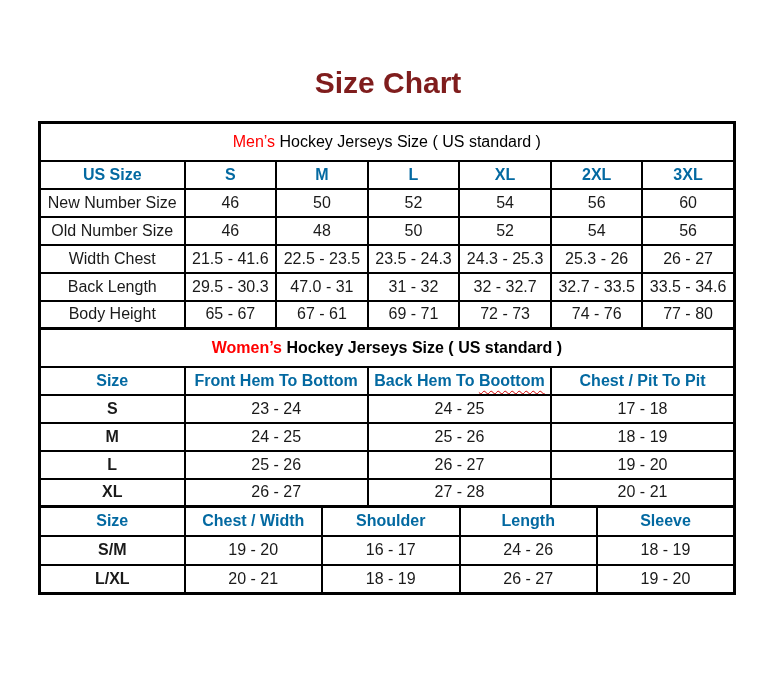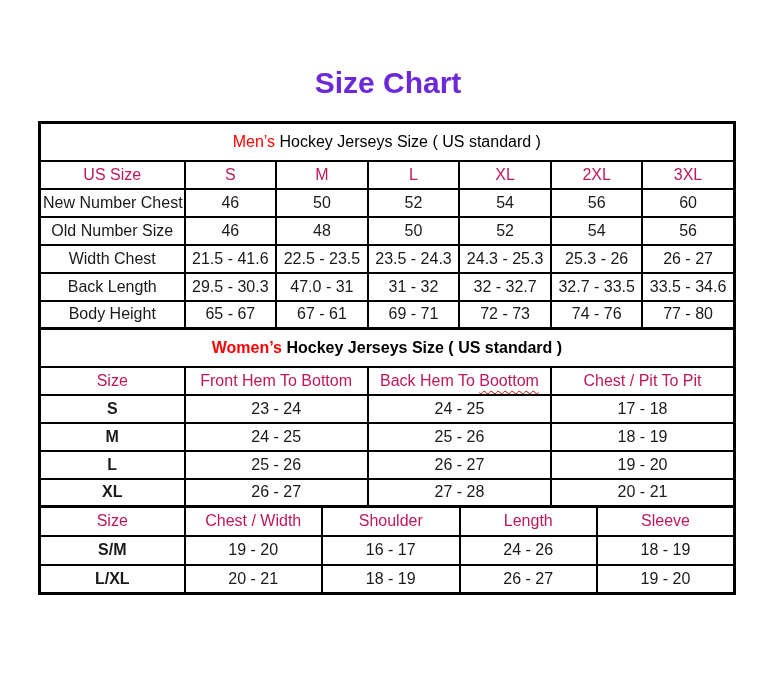--- a/index.html
+++ b/index.html
@@ -17,21 +17,21 @@
     color: #1a1a1a;
   }
   .title {
     position: absolute;
     top: 66px;
     left: 0;
     width: 776px;
     text-align: center;
     font-size: 30px;
     font-weight: 700;
-    color: #6d28d9;
+    color: #7f1d1d;
     letter-spacing: 0px;
     margin: 0;
   }
   .chart-stack {
     position: absolute;
     left: 38px;
     top: 121px;
     width: 724px;
   }
   table.sect {
@@ -54,22 +54,22 @@
   tr.band-row { height: 38px; }
   td.band-cell {
     background: #ffff00;
     font-size: 17px;
     font-weight: 700;
     color: #000000;
   }
   td.band-cell .accent { color: #ff0000; }
   table.sect th {
     font-size: 16px;
-    font-weight: 400;
-    color: #be185d;
+    font-weight: 700;
+    color: #0369a1;
     background: #ffffff;
   }
   table.sect td {
     font-size: 16px;
     font-weight: 400;
     background: #ffffff;
   }
   table[data-section="mens"]   tr { height: 28px; }
   table[data-section="womens"] tr { height: 28px; }
   table[data-section="youth"]  tr { height: 29px; }
@@ -114,21 +114,21 @@
       <tr>
             <th>US Size</th>
             <th>S</th>
             <th>M</th>
             <th>L</th>
             <th>XL</th>
             <th>2XL</th>
             <th>3XL</th>
           </tr>
           <tr>
-            <td>New Number Chest</td>
+            <td>New Number Size</td>
             <td>46</td>
             <td>50</td>
             <td>52</td>
             <td>54</td>
             <td>56</td>
             <td>60</td>
           </tr>
           <tr>
             <td>Old Number Size</td>
             <td>46</td>

